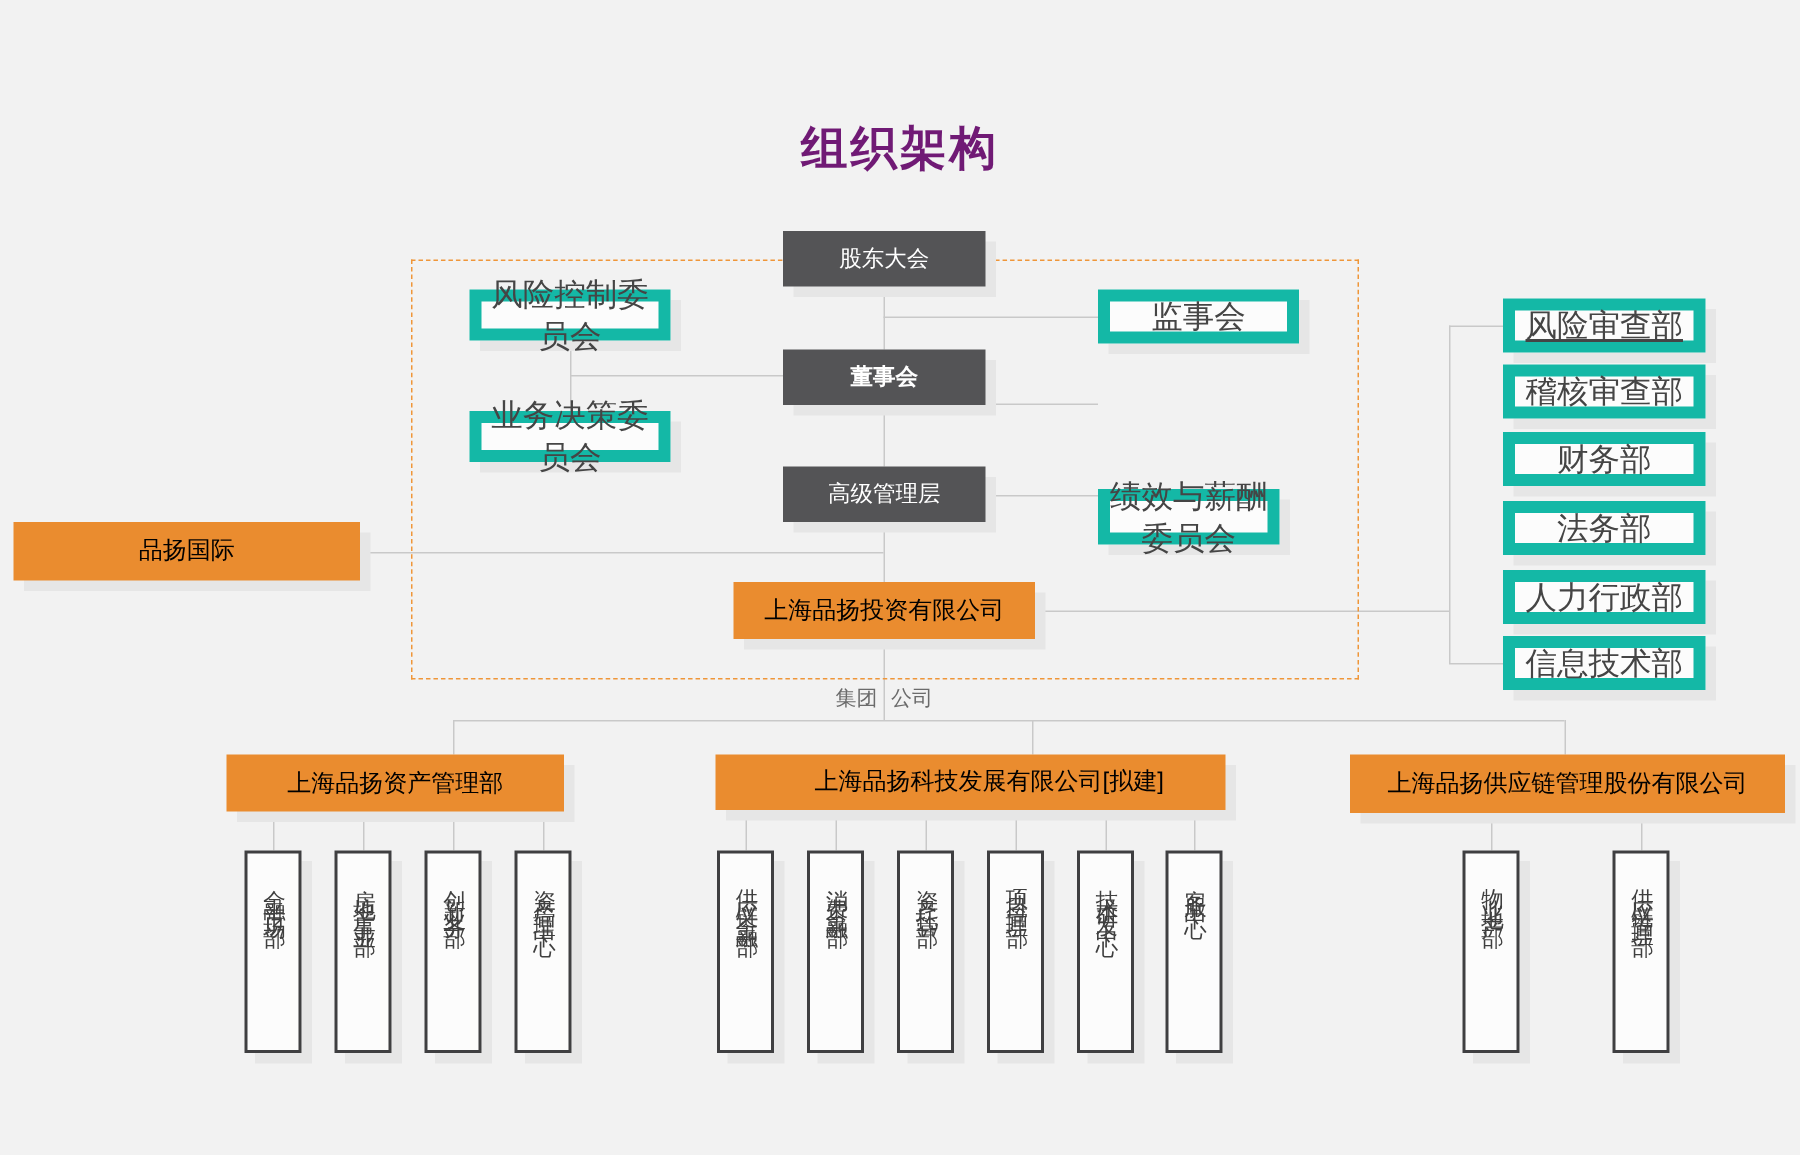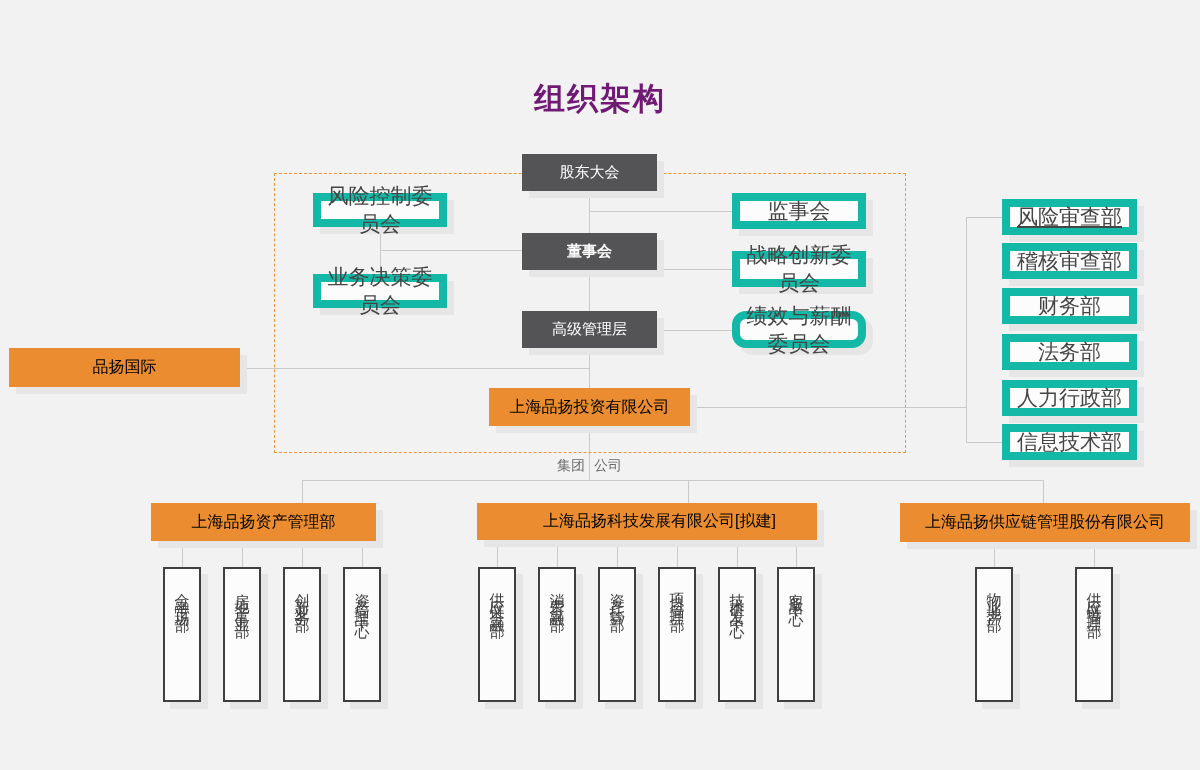--- a/index.html
+++ b/index.html
@@ -86,24 +86,21 @@
 
   <div class="node white" style="left:313px;top:193px;width:134px;height:34px;">
     <span>风险控制委员会</span>
   </div>
   <div class="node white" style="left:313px;top:274px;width:134px;height:34px;">
     <span>业务决策委员会</span>
   </div>
   <div class="node white" style="left:732px;top:193px;width:134px;height:36px;align-items:center;">
     <span>监事会</span>
   </div>
-  <div class="node white" style="left:732px;top:251px;width:134px;height:36px;">
-    <span>战略创新委员会</span>
-  </div>
-  <div class="node white" style="left:732px;top:311px;width:134px;height:37px;border-radius:14px;">
+  <div class="node white" style="left:732px;top:326px;width:121px;height:37px;">
     <span>绩效与薪酬委员会</span>
   </div>
 
   <div class="node white" style="left:1002px;top:199px;width:135px;height:36px;text-decoration:underline;">
     <span>风险审查部</span>
   </div>
   <div class="node white" style="left:1002px;top:243px;width:135px;height:36px;">
     <span>稽核审查部</span>
   </div>
   <div class="node white" style="left:1002px;top:288px;width:135px;height:36px;">

